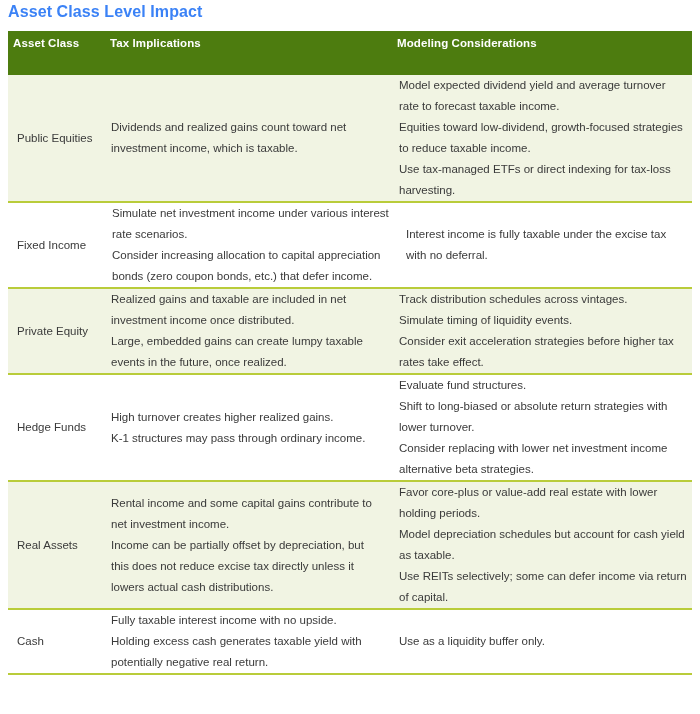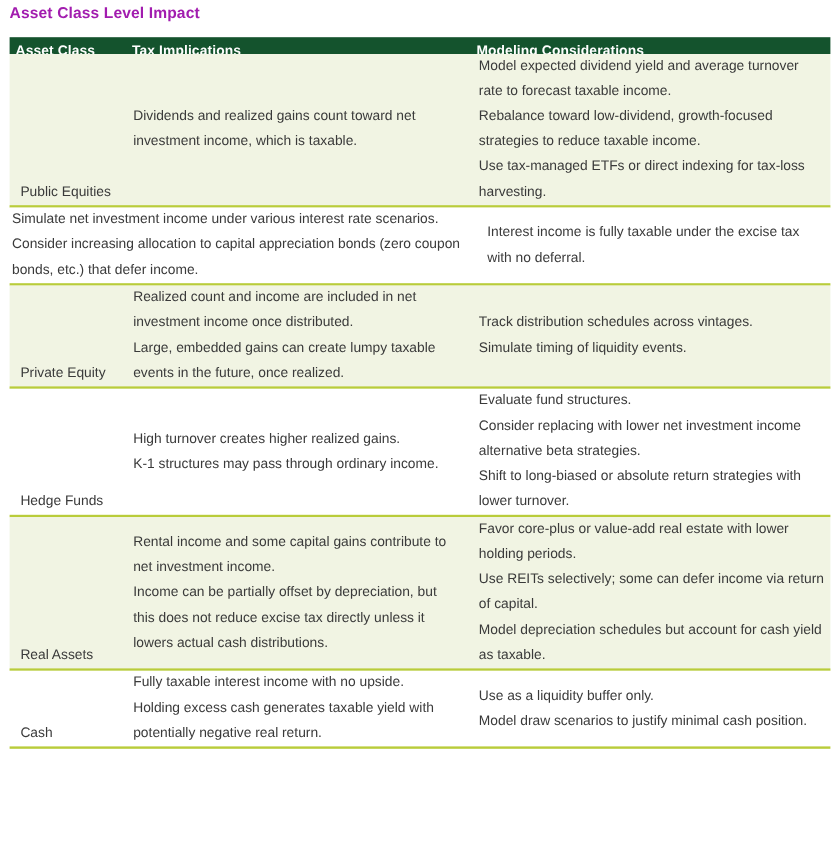--- a/index.html
+++ b/index.html
@@ -17,35 +17,35 @@
   #page {
     position: relative;
     width: 700px;
     height: 714px;
     background: #ffffff;
   }
   .page-title {
     position: absolute;
     left: 8px;
     top: 3px;
-    font-size: 13px;
+    font-size: 16px;
     font-weight: bold;
-    color: #a21caf;
+    color: #3b82f6;
     letter-spacing: 0.1px;
     white-space: nowrap;
   }
   .table {
     position: absolute;
     left: 8px;
     top: 31px;
     width: 684px;
   }
   .thead {
-    background: #14532d;
-    height: 14px;
+    background: #4d7c0f;
+    height: 44px;
     position: relative;
   }
   .thead .th {
     position: absolute;
     top: 6px;
     font-size: 11.5px;
     font-weight: bold;
     color: #ffffff;
     white-space: nowrap;
     letter-spacing: 0.1px;
@@ -68,21 +68,21 @@
     font-size: 11.5px;
     line-height: 21px;
     color: #3a3a3a;
   }
   .cell.c1 {
     width: 102px;
     flex: 0 0 102px;
     padding-left: 9px;
     padding-right: 4px;
     display: flex;
-    align-items: flex-end;
+    align-items: center;
   }
   .cell.c2 {
     width: 287px;
     flex: 0 0 287px;
     padding-left: 1px;
     padding-right: 14px;
     display: flex;
     align-items: center;
   }
   .cell.c3 {
@@ -119,105 +119,108 @@
             <span class="label">Public Equities</span>
           </div>
           <div class="cell c2">
             <div class="inner">
               <p>Dividends and realized gains count toward net investment income, which is taxable.</p>
             </div>
           </div>
           <div class="cell c3">
             <div class="inner">
               <p>Model expected dividend yield and average turnover rate to forecast taxable income.</p>
-              <p>Rebalance toward low-dividend, growth-focused strategies to reduce taxable income.</p>
+              <p>Equities toward low-dividend, growth-focused strategies to reduce taxable income.</p>
               <p>Use tax-managed ETFs or direct indexing for tax-loss harvesting.</p>
             </div>
           </div>
         </div>
         <div class="row plain">
+          <div class="cell c1">
+            <span class="label">Fixed Income</span>
+          </div>
           <div class="cell c3">
             <div class="inner">
               <p>Simulate net investment income under various interest rate scenarios.</p>
               <p>Consider increasing allocation to capital appreciation bonds (zero coupon bonds, etc.) that defer income.</p>
             </div>
           </div>
           <div class="cell c2">
             <div class="inner">
               <p>Interest income is fully taxable under the excise tax with no deferral.</p>
             </div>
           </div>
         </div>
         <div class="row shade">
           <div class="cell c1">
             <span class="label">Private Equity</span>
           </div>
           <div class="cell c2">
             <div class="inner">
-              <p>Realized count and income are included in net investment income once distributed.</p>
+              <p>Realized gains and taxable are included in net investment income once distributed.</p>
               <p>Large, embedded gains can create lumpy taxable events in the future, once realized.</p>
             </div>
           </div>
           <div class="cell c3">
             <div class="inner">
               <p>Track distribution schedules across vintages.</p>
               <p>Simulate timing of liquidity events.</p>
+              <p>Consider exit acceleration strategies before higher tax rates take effect.</p>
             </div>
           </div>
         </div>
         <div class="row plain">
           <div class="cell c1">
             <span class="label">Hedge Funds</span>
           </div>
           <div class="cell c2">
             <div class="inner">
               <p>High turnover creates higher realized gains.</p>
               <p>K-1 structures may pass through ordinary income.</p>
             </div>
           </div>
           <div class="cell c3">
             <div class="inner">
               <p>Evaluate fund structures.</p>
+              <p>Shift to long-biased or absolute return strategies with lower turnover.</p>
               <p>Consider replacing with lower net investment income alternative beta strategies.</p>
-              <p>Shift to long-biased or absolute return strategies with lower turnover.</p>
             </div>
           </div>
         </div>
         <div class="row shade">
           <div class="cell c1">
             <span class="label">Real Assets</span>
           </div>
           <div class="cell c2">
             <div class="inner">
               <p>Rental income and some capital gains contribute to net investment income.</p>
               <p>Income can be partially offset by depreciation, but this does not reduce excise tax directly unless it lowers actual cash distributions.</p>
             </div>
           </div>
           <div class="cell c3">
             <div class="inner">
               <p>Favor core-plus or value-add real estate with lower holding periods.</p>
+              <p>Model depreciation schedules but account for cash yield as taxable.</p>
               <p>Use REITs selectively; some can defer income via return of capital.</p>
-              <p>Model depreciation schedules but account for cash yield as taxable.</p>
             </div>
           </div>
         </div>
         <div class="row plain">
           <div class="cell c1">
             <span class="label">Cash</span>
           </div>
           <div class="cell c2">
             <div class="inner">
               <p>Fully taxable interest income with no upside.</p>
               <p>Holding excess cash generates taxable yield with potentially negative real return.</p>
             </div>
           </div>
           <div class="cell c3">
             <div class="inner">
               <p>Use as a liquidity buffer only.</p>
-              <p>Model draw scenarios to justify minimal cash position.</p>
             </div>
           </div>
         </div>
       </div>
 
   </div>
 
 </div>
 
 </body></html>

